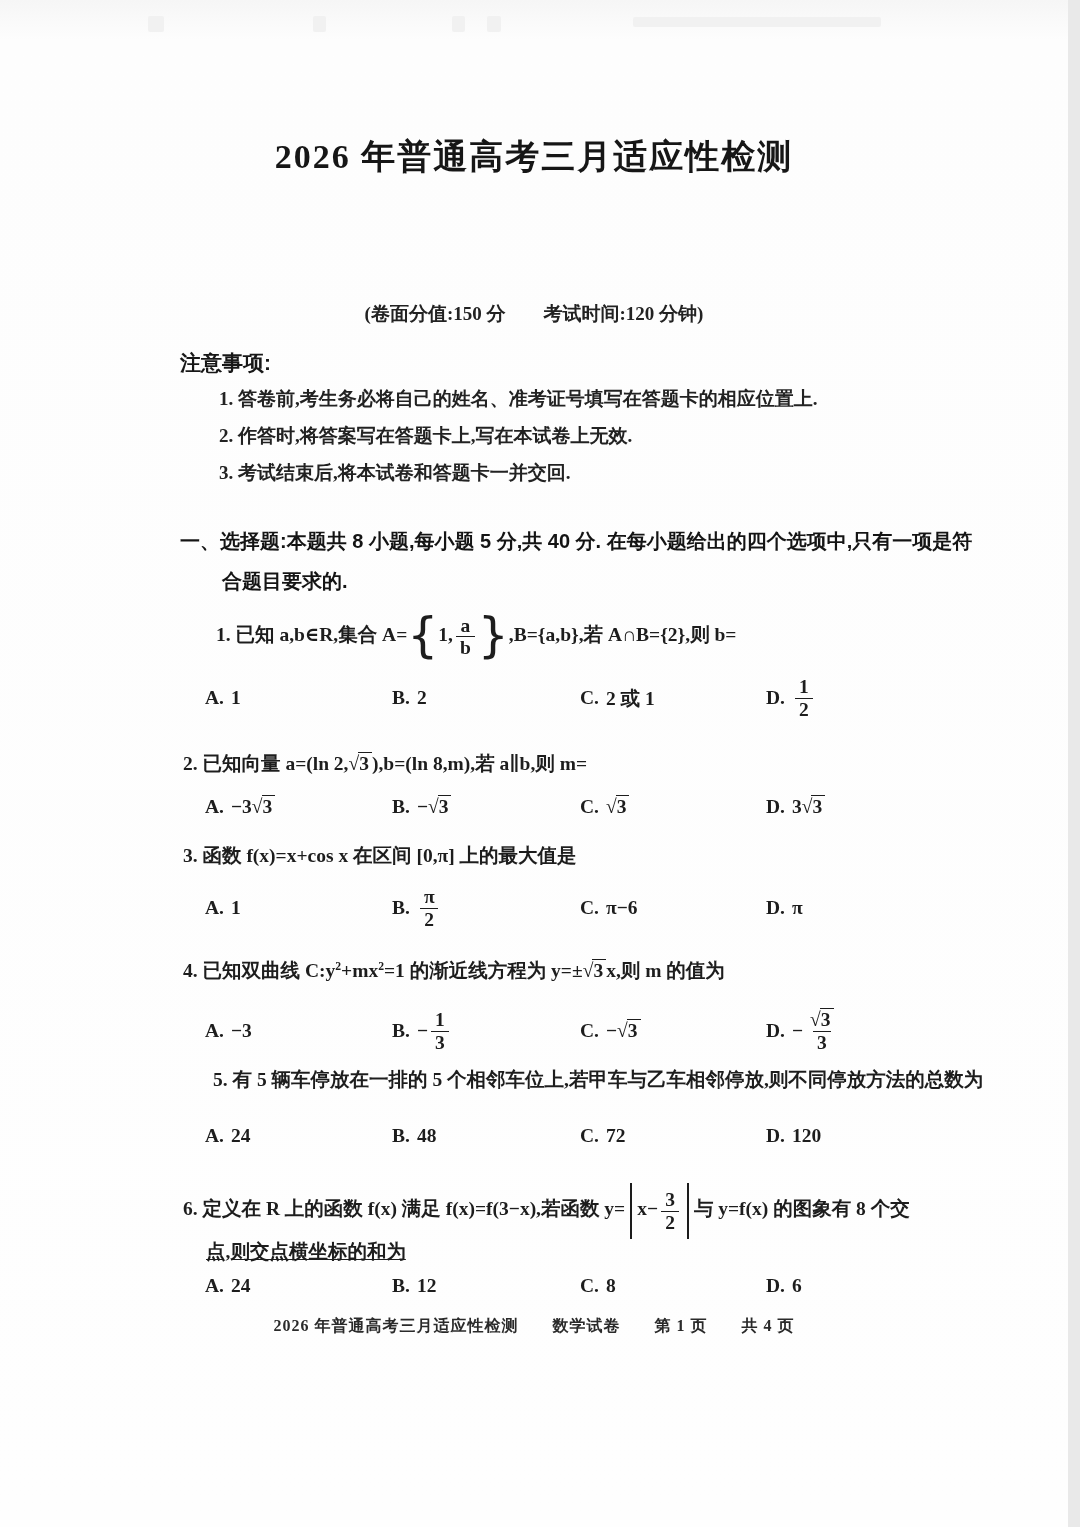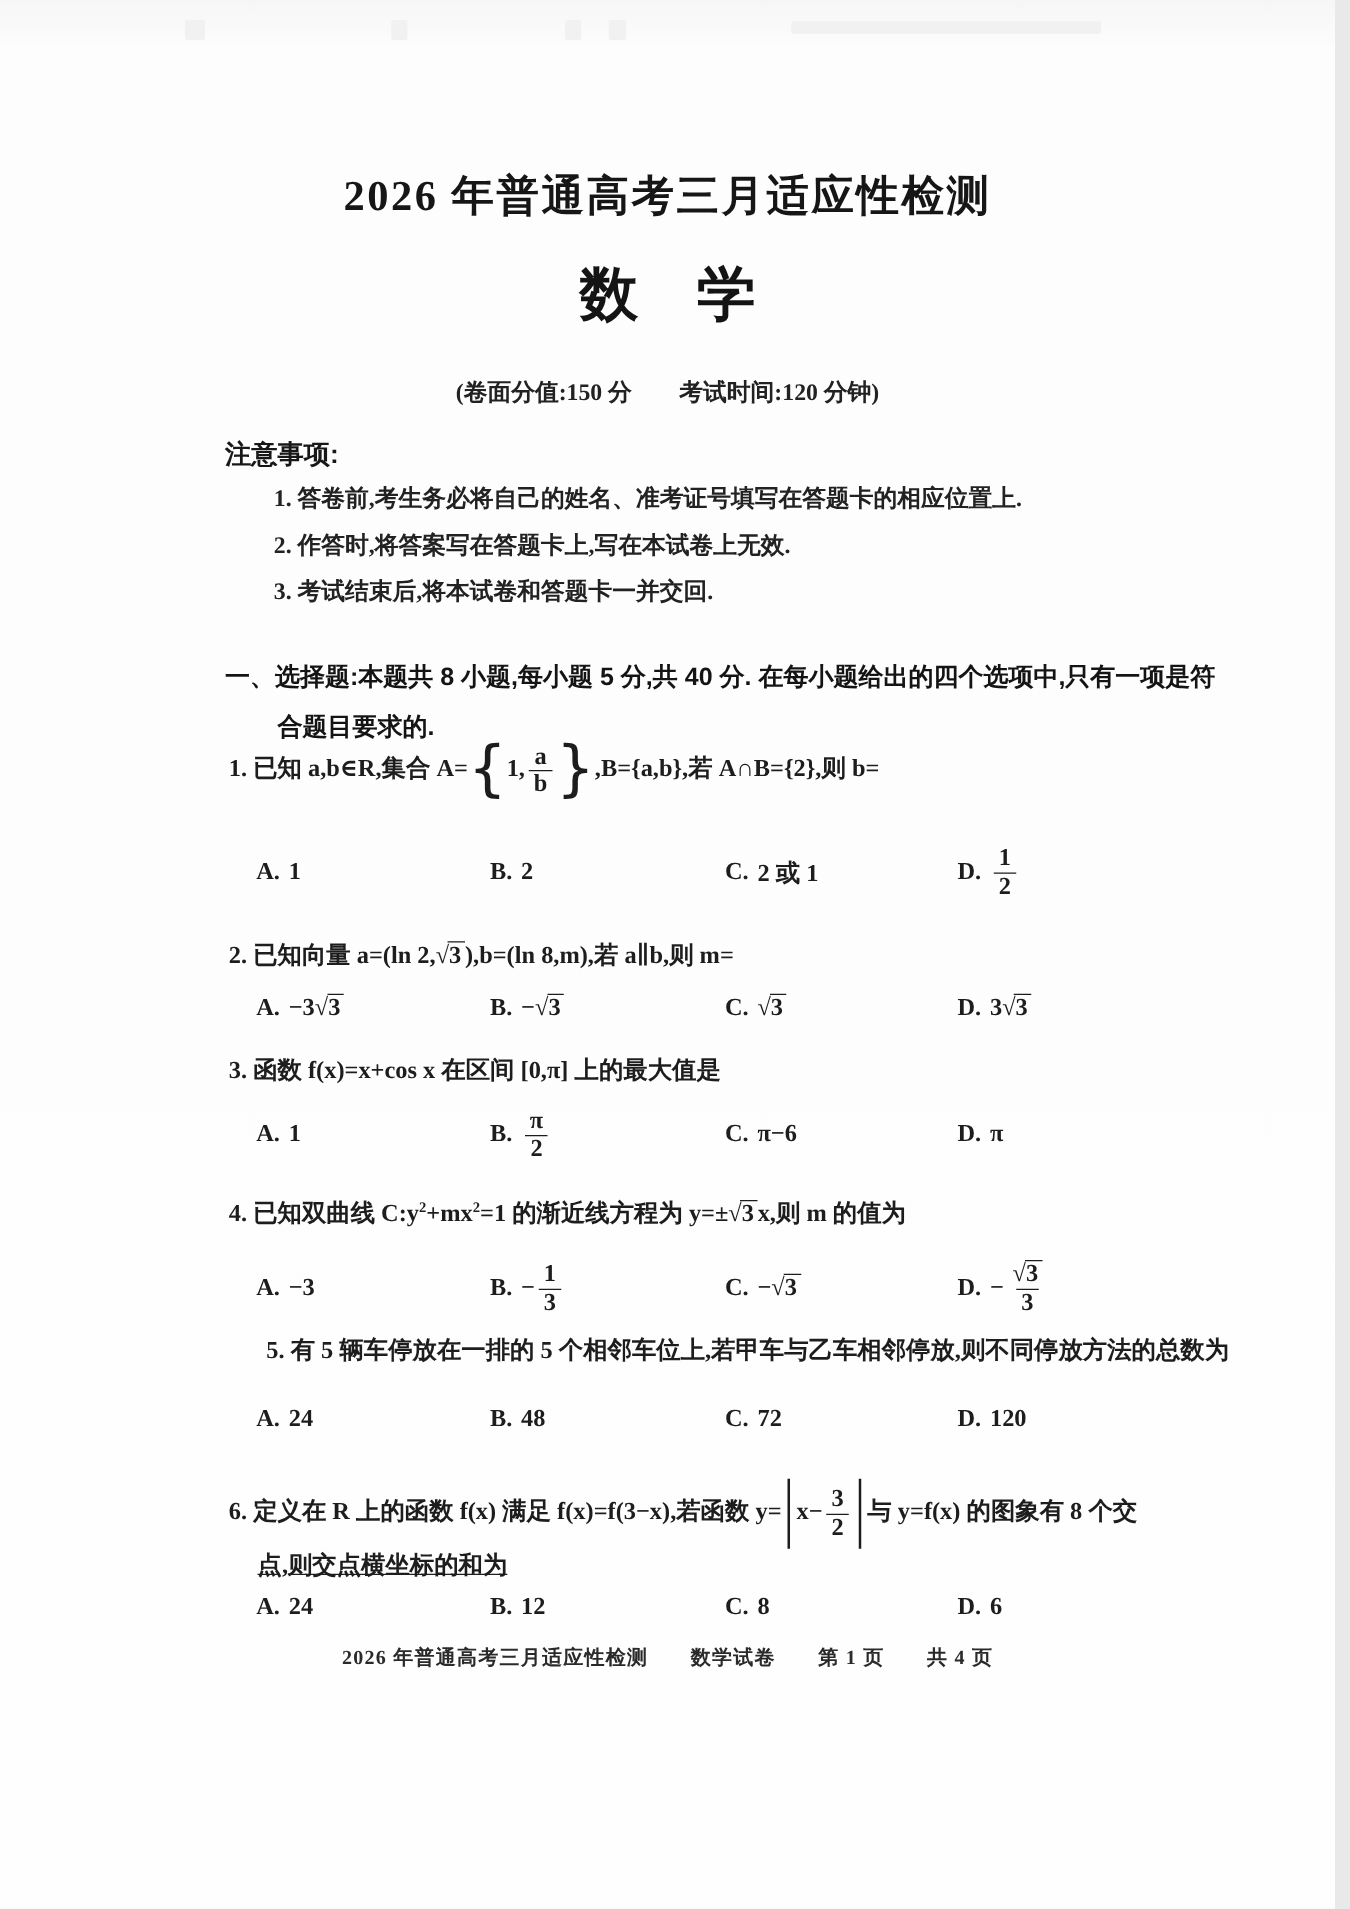--- a/index.html
+++ b/index.html
@@ -61,32 +61,31 @@
 
 <div class="page">
 
   <div class="ghost abs" style="left:148px;top:16px;width:16px;height:16px;"></div>
   <div class="ghost abs" style="left:313px;top:16px;width:13px;height:16px;"></div>
   <div class="ghost abs" style="left:452px;top:16px;width:13px;height:16px;"></div>
   <div class="ghost abs" style="left:487px;top:16px;width:14px;height:16px;"></div>
   <div class="ghost abs" style="left:633px;top:17px;width:248px;height:10px;"></div>
 
   <div class="abs center exam-title">2026 年普通高考三月适应性检测</div>
-  <div class="abs center exam-subject">数　学</div>
   <div class="abs center exam-meta">(卷面分值:150 分　　考试时间:120 分钟)</div>
 
   <div class="abs notice-h">注意事项:</div>
   <div class="abs notice-item" style="top:386px;">1. 答卷前,考生务必将自己的姓名、准考证号填写在答题卡的相应位置上.</div>
   <div class="abs notice-item" style="top:423px;">2. 作答时,将答案写在答题卡上,写在本试卷上无效.</div>
   <div class="abs notice-item" style="top:460px;">3. 考试结束后,将本试卷和答题卡一并交回.</div>
 
   <div class="abs sec" style="left:180px;top:517px;">一、选择题:本题共 8 小题,每小题 5 分,共 40 分. 在每小题给出的四个选项中,只有一项是符</div>
   <div class="abs sec" style="left:222px;top:557px;">合题目要求的.</div>
 
-  <div class="abs q" style="top:595px;">
+  <div class="abs q" style="top:615px;margin-left:33px;">
     <span>1. 已知 a,b∈R,集合 A=</span><span class="brace">{</span><span>1,</span><span class="frac">
         <span class="num">a</span>
         <span class="den">b</span>
       </span><span class="brace">}</span><span>,B={a,b},若 A∩B={2},则 b=</span>
   </div>
   <div class="abs opts" style="top:674px;">
     <div class="opt">
         <span class="olabel">A.</span>
         <span>1</span>
       </div>

